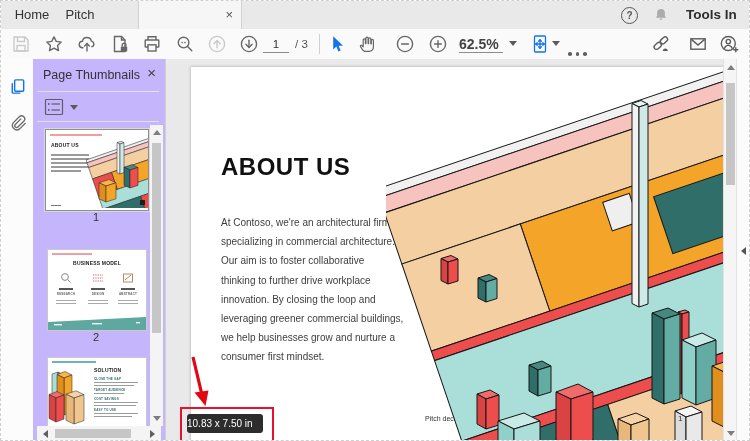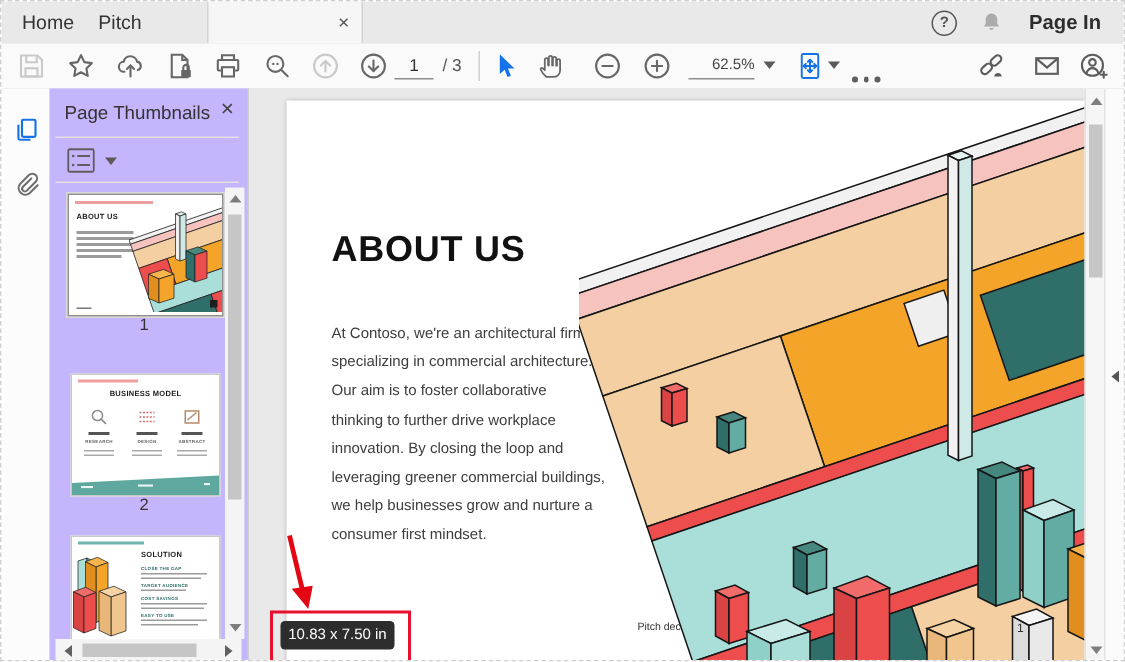--- a/index.html
+++ b/index.html
@@ -21,21 +21,21 @@
   .signin{position:absolute;left:685px;top:0;height:28px;line-height:28px;font-size:13.5px;font-weight:600;color:#2d2d2d;}
 
   
   .toolbar{position:absolute;left:0;top:28px;width:750px;height:30px;background:#fafafa;border-bottom:1px solid #d4d4d4;}
   .ti{position:absolute;top:5px;width:20px;height:20px;}
   .tsep{position:absolute;top:5px;width:1px;height:20px;background:#d0d0d0;}
   .pageinput{position:absolute;left:262px;top:7px;width:26px;height:16px;border-bottom:1px solid #8d8d8d;
              font-size:11.5px;color:#333;text-align:center;line-height:16px;background:transparent;}
   .pagetotal{position:absolute;left:294px;top:9px;font-size:11.5px;color:#555;}
   .zoomval{position:absolute;left:458px;top:7px;width:44px;height:16px;border-bottom:1px solid #8d8d8d;
-           font-size:10px;color:#444;text-align:right;line-height:16px;}
+           font-size:14px;color:#444;text-align:left;line-height:16px;font-weight:bold;}
   .caret{position:absolute;width:0;height:0;border-left:4px solid transparent;border-right:4px solid transparent;border-top:5px solid #5a5a5a;}
   .dots3{position:absolute;left:567px;top:13px;width:24px;height:4px;}
   .dots3 i{display:inline-block;width:3.6px;height:3.6px;border-radius:50%;background:#5f5f5f;margin-right:4px;}
 
   
   .rail{position:absolute;left:0;top:58px;width:32px;height:383px;background:#fcfcfc;border-right:1px solid #ececec;}
 
   
   .panel{position:absolute;left:32px;top:58px;width:133px;height:383px;background:#c4b5fd;border-right:1px solid #cfcfcf;box-sizing:border-box;}
   .panel-title{position:absolute;left:10px;top:9px;font-size:12.5px;color:#333;}
@@ -58,42 +58,42 @@
   .tri-left{width:0;height:0;border-top:4px solid transparent;border-bottom:4px solid transparent;border-right:5px solid #606060;}
   .tri-right{width:0;height:0;border-top:4px solid transparent;border-bottom:4px solid transparent;border-left:5px solid #606060;}
 
   
   .docarea{position:absolute;left:165px;top:58px;width:585px;height:383px;background:#e9e9e9;overflow:hidden;}
   .pdfpage{position:absolute;left:25px;top:8px;width:545px;height:375px;background:#fff;box-shadow:0 0 3px rgba(0,0,0,.28);overflow:hidden;}
   .heading{position:absolute;left:30px;top:86px;font-size:24px;font-weight:bold;color:#111;letter-spacing:.5px;}
   .bodytext{position:absolute;left:30px;top:146px;width:200px;font-size:10px;line-height:19.2px;color:#3d3d3d;white-space:pre-line;}
   .footer-sm{position:absolute;font-size:7px;color:#333;}
   .tooltip{position:absolute;left:21px;top:355px;width:76px;height:19px;background:#2d2d2d;border-radius:3px;
-           color:#fff;font-size:10px;text-align:center;line-height:19px;z-index:6;}
+           color:#fff;font-size:10px;text-align:left;line-height:19px;z-index:6;}
   .redbox{position:absolute;left:14px;top:348px;width:90px;height:31px;border:2px solid #e8112d;z-index:7;}
   .mainscroll{position:absolute;left:557px;top:0;width:13px;height:383px;background:#f5f5f5;border-left:1px solid #e2e2e2;}
   .rightstrip{position:absolute;left:570px;top:0;width:15px;height:383px;background:#fbfbfb;border-left:1px solid #e3e3e3;}
 </style>
 </head>
 <body>
 
 <div class="app">
 
   <div class="tabbar">
     <div class="tab" style="left:8px;width:46px;">Home</div>
     <div class="tab" style="left:56px;width:46px;">Pitch</div>
     <div class="doc-tab">
       <span class="close">×</span>
     </div>
     <div class="help-circle">?</div>
     <svg class="ab" style="left:651px;top:5px;" width="18" height="18" viewBox="0 0 20 20">
       <path d="M15.6 13l-1.3-2.2V7.7A4.3 4.3 0 0 0 10 3.4a4.3 4.3 0 0 0-4.3 4.3v3.1L4.4 13z" fill="#ababab"></path>
       <path d="M8.5 14a1.5 1.5 0 0 0 3 0z" fill="#ababab"></path>
     </svg>
-    <div class="signin">Page In</div>
+    <div class="signin">Tools In</div>
   </div>
 
   <div class="toolbar">
     <svg class="ti" style="left:10px;" viewBox="0 0 20 20" fill="none" stroke="#c9c9c9" stroke-width="1.4">
       <path d="M3 3h11l3 3v11H3z"></path>
         <path d="M6.5 3v4.5h7V3"></path>
         <rect x="6" y="11.5" width="8" height="5.5"></rect>
     </svg>
     <svg class="ti" style="left:43px;" viewBox="0 0 20 20" fill="none" stroke="#676767" stroke-width="1.4" stroke-linejoin="round">
       <path d="M10 2.8l2.2 4.6 5 .7-3.6 3.5.9 5-4.5-2.4-4.5 2.4.9-5L2.8 8.1l5-.7z"></path>

